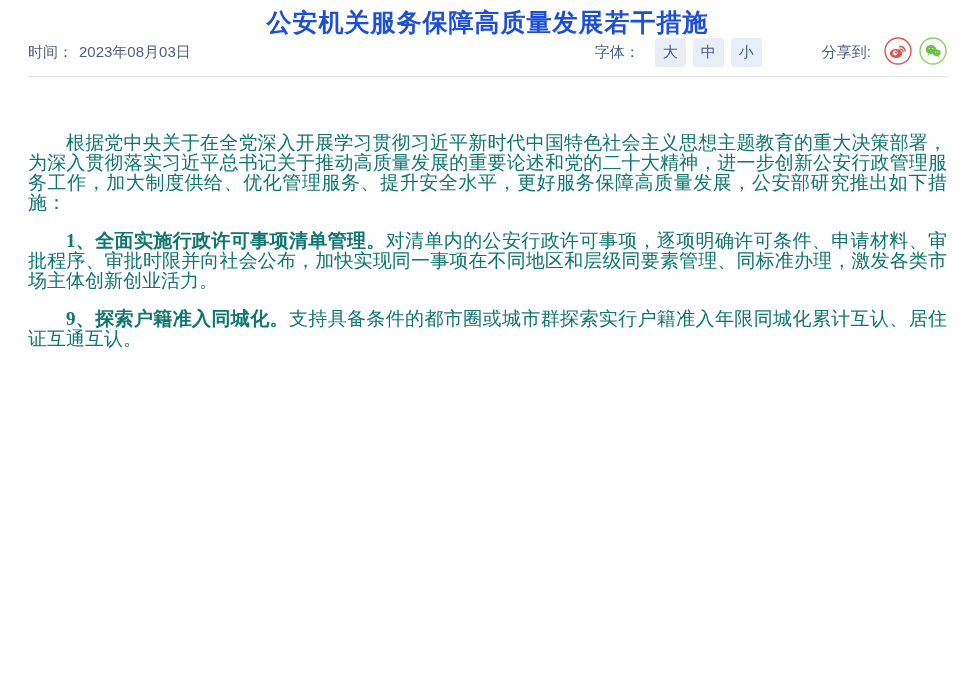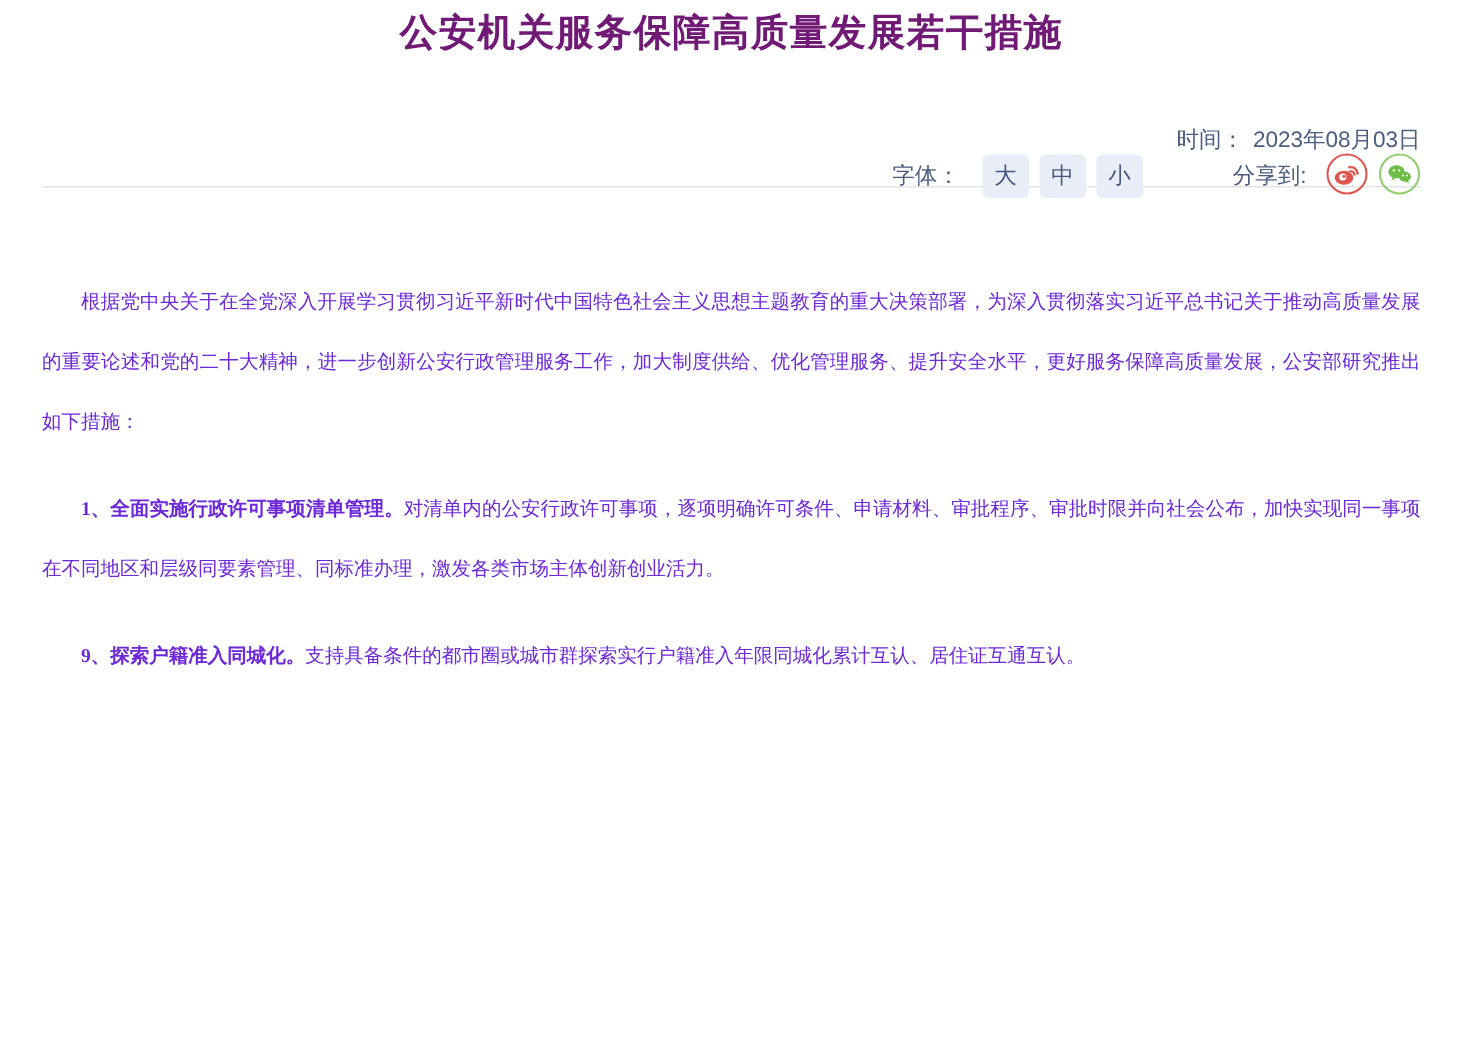--- a/index.html
+++ b/index.html
@@ -15,33 +15,31 @@
   }
   .page {
     padding: 0 28px;
   }
   .article-title {
     margin: 8px 0 0 0;
     text-align: center;
     font-size: 25px;
     line-height: 28px;
     font-weight: bold;
-    color: #701a75;
+    color: #1d4ed8;
     font-family: "Liberation Sans", sans-serif;
     letter-spacing: 1px;
   }
   .meta-row {
-    margin-top: 48px;
     height: 32px;
     display: flex;
-    align-items: flex-end;
+    align-items: center;
     justify-content: space-between;
     color: #4b5e80;
     font-size: 15px;
-    flex-direction: column;
   }
   .meta-left {
     display: flex;
     align-items: center;
   }
   .time-label { margin-right: 6px; }
   .meta-right {
     display: flex;
     align-items: center;
   }
@@ -82,23 +80,23 @@
     border: none;
     border-top: 1px solid #e3e3e3;
     height: 0;
   }
   .article-body {
     margin-top: 0;
   }
   .article-body p {
     margin: 18px 0 0 0;
     font-family: "Liberation Serif", serif;
-    font-size: 13px;
-    line-height: 40px;
-    color: #6d28d9;
+    font-size: 19px;
+    line-height: 20px;
+    color: #0f766e;
     text-indent: 2em;
     text-align: justify;
   }
   .article-body p:first-child {
     margin-top: 56px;
   }
   .article-body b {
     font-weight: bold;
   }
 </style>

